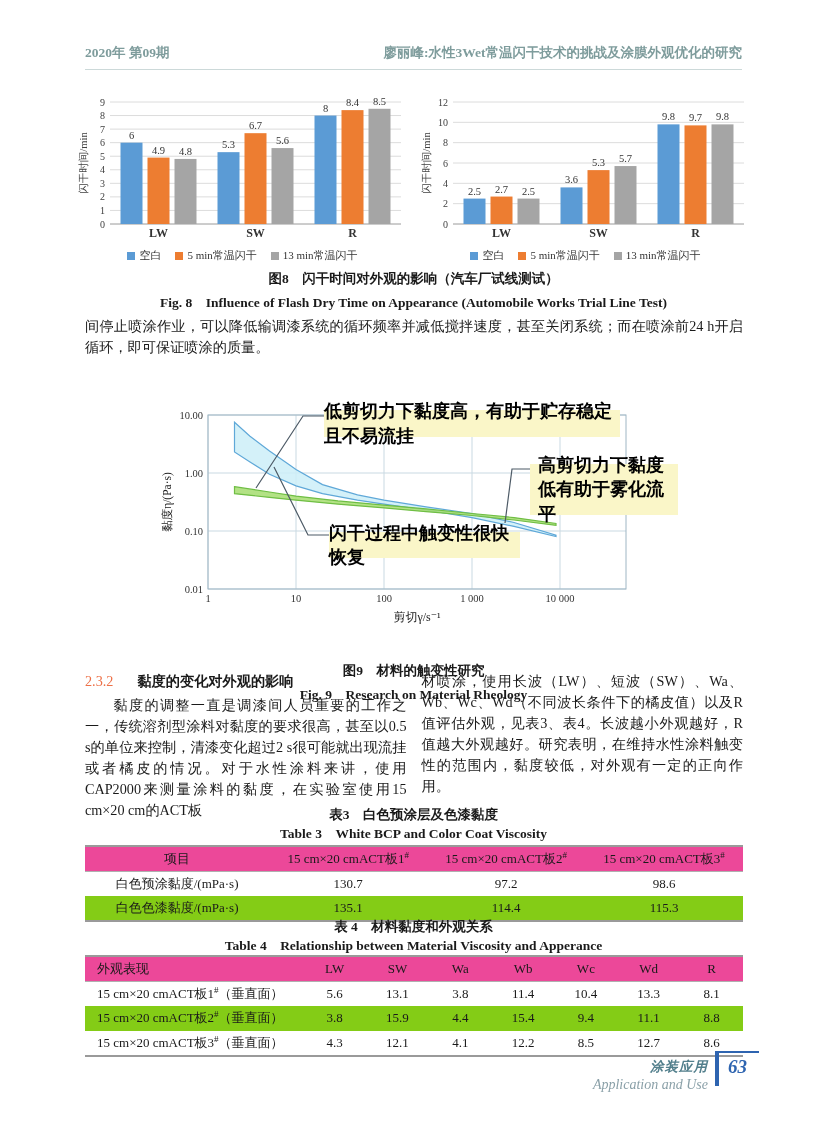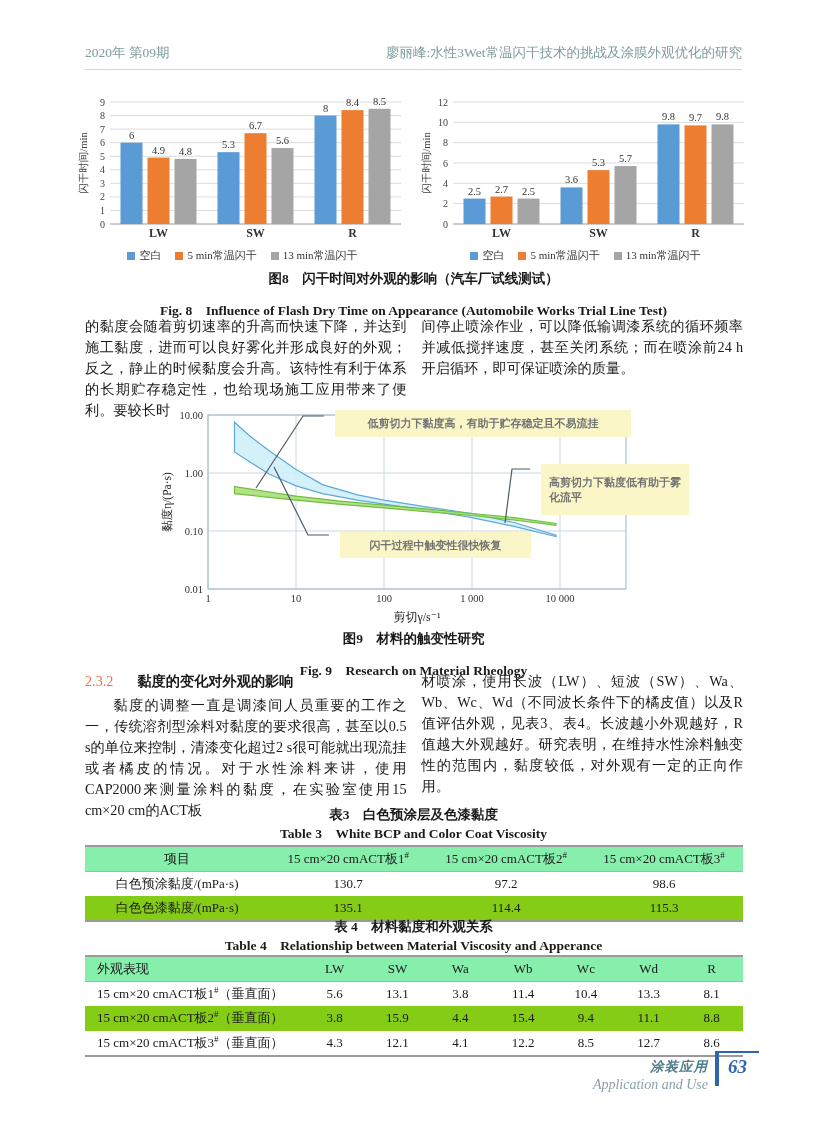--- a/index.html
+++ b/index.html
@@ -1,55 +1,55 @@
 <!DOCTYPE html>
 <html><head>
 <meta charset="utf-8">
 <style>
   html,body{margin:0;padding:0;background:#ffffff;}
   .page{position:relative;width:827px;height:1122px;background:#fff;outline:1px solid #e4e4e4;
         font-family:"Liberation Serif","DejaVu Serif",serif;color:#1a1a1a;overflow:hidden;}
 
   
   .header{position:absolute;left:85px;right:85px;top:44px;display:flex;justify-content:space-between;
-          align-items:flex-end;color:#7e9c9c;font-size:13.5px;padding-bottom:7px;border-bottom:1px solid #ccd9d9;}
+          align-items:flex-end;color:#7e9c9c;font-size:13.5px;padding-bottom:7px;border-bottom:1px solid #ccd9d9;font-weight:bold;}
 
   
   .charts{position:absolute;top:88px;left:78px;width:672px;display:flex;gap:14px;}
   .barchart{width:329px;}
   .legend{display:flex;justify-content:center;gap:14px;font-size:11px;color:#333;margin-top:2px;}
   .legend-item{display:flex;align-items:center;gap:4px;}
   .legend-swatch{width:8px;height:8px;display:inline-block;}
 
   
   .figcap{position:absolute;left:0;right:0;text-align:center;font-weight:bold;}
   .figcap .cn{font-size:13.5px;}
-  .figcap .en{font-size:13.5px;margin-top:14px;}
+  .figcap .en{font-size:13.5px;margin-top:6px;}
 
   
   .cols{position:absolute;left:85px;width:658px;display:flex;gap:15px;}
   .col{flex:1;font-size:14.2px;line-height:21px;text-align:justify;}
   .indent{text-indent:2em;}
   .sec-head{font-size:14.2px;font-weight:bold;margin-bottom:3px;}
   .sec-num{color:#ed7047;font-weight:normal;margin-right:24px;}
 
   
   .rheo-wrap{position:absolute;left:156px;top:403px;width:542px;height:226px;}
   .rheo-wrap svg{position:absolute;left:0;top:0;}
-  .callout{position:absolute;background:#faf6c8;font-size:11px;font-weight:bold;color:#737373;
-           display:flex;align-items:center;justify-content:center;line-height:1.35;text-align:left;margin-left:11px;}
+  .callout{position:absolute;background:#faf6c8;font-size:18px;font-weight:bold;color:#000000;
+           display:flex;align-items:center;justify-content:center;line-height:1.35;text-align:left;}
 
   
   .tablecap{position:absolute;left:0;right:0;text-align:center;font-weight:bold;}
   .tablecap .cn{font-size:13.5px;}
   .tablecap .en{font-size:13.5px;margin-top:1px;}
   table.datatable{position:absolute;left:85px;width:658px;border-collapse:collapse;font-size:13px;
                   border-top:2px solid #9a9a9a;border-bottom:2px solid #9a9a9a;}
   table.datatable th,table.datatable td{padding:3px 4px;height:16px;font-weight:normal;text-align:center;}
-  table.datatable thead tr{background:#86efac;border-bottom:1px solid #b0b0b0;}
+  table.datatable thead tr{background:#ec4899;border-bottom:1px solid #b0b0b0;}
   table.datatable tr.alt{background:#84cc16;}
   table.datatable sup{font-size:9px;}
   #table4 td:first-child,#table4 th:first-child{text-align:left;padding-left:12px;}
 
   
   .footer{position:absolute;right:68px;top:1051px;display:flex;align-items:flex-start;}
   .footer .labels{text-align:right;margin-top:7px;font-style:italic;}
   .footer .cn{font-size:13.5px;font-weight:bold;color:#527f8c;letter-spacing:1px;}
   .footer .en{font-size:14px;color:#8aa0a8;margin-top:1px;}
   .footer .pagebox{margin-left:7px;border-left:4px solid #2e64b0;border-top:2px solid #2e64b0;
@@ -178,21 +178,20 @@
           </span>
         </div></div>
   </div>
 
   <div class="figcap" style="top:270px;">
     <div class="cn">图8　闪干时间对外观的影响（汽车厂试线测试）</div>
     <div class="en">Fig. 8　Influence of Flash Dry Time on Appearance (Automobile Works Trial Line Test)</div>
   </div>
 
   <div class="cols" style="top:316px;">
-    <div class="col">的黏度会随着剪切速率的升高而快速下降，并达到施工黏度，进而可以良好雾化并形成良好的外观；反之，静止的时候黏度会升高。该特性有利于体系的长期贮存稳定性，也给现场施工应用带来了便利。要较长时</div>
     <div class="col">间停止喷涂作业，可以降低输调漆系统的循环频率并减低搅拌速度，甚至关闭系统；而在喷涂前24 h开启循环，即可保证喷涂的质量。</div>
   </div>
 
   <div class="rheo-wrap">
     <svg id="rheo-svg" width="542" height="226">
         <line x1="52" y1="12" x2="52" y2="186" stroke="#c9d9e2" stroke-width="1"></line>
         <text x="52" y="199" text-anchor="middle" font-size="10.5" fill="#333">1</text>
         <line x1="140" y1="12" x2="140" y2="186" stroke="#c9d9e2" stroke-width="1"></line>
         <text x="140" y="199" text-anchor="middle" font-size="10.5" fill="#333">10</text>
         <line x1="228" y1="12" x2="228" y2="186" stroke="#c9d9e2" stroke-width="1"></line>
@@ -216,21 +215,21 @@
         <polyline points="374,66 356,66 349,120" fill="none" stroke="#4d5a66" stroke-width="1.2"></polyline>
         <polyline points="173,132 152,132 118,64" fill="none" stroke="#4d5a66" stroke-width="1.2"></polyline>
         <text x="261" y="218" text-anchor="middle" font-size="12" fill="#222">剪切γ/s⁻¹</text>
         <text x="15" y="99" text-anchor="middle" font-size="11.5" fill="#222" transform="rotate(-90 15 99)">黏度η/(Pa·s)</text>
       </svg>
     <div class="callout" style="left:168px;top:7px;width:296px;height:27px;">低剪切力下黏度高，有助于贮存稳定且不易流挂</div>
     <div class="callout" style="left:374px;top:61px;width:132px;height:47px;padding:2px 8px;">高剪切力下黏度低有助于雾化流平</div>
     <div class="callout" style="left:173px;top:129px;width:191px;height:26px;">闪干过程中触变性很快恢复</div>
   </div>
 
-  <div class="figcap" style="top:630px;">
+  <div class="figcap" style="top:662px;">
     <div class="cn">图9　材料的触变性研究</div>
     <div class="en">Fig. 9　Research on Material Rheology</div>
   </div>
 
   <div class="cols" style="top:671px;">
     <div class="col">
       <div class="sec-head">
         <span class="sec-num">2.3.2</span><span>黏度的变化对外观的影响</span>
       </div>
       <div class="indent">黏度的调整一直是调漆间人员重要的工作之一，传统溶剂型涂料对黏度的要求很高，甚至以0.5 s的单位来控制，清漆变化超过2 s很可能就出现流挂或者橘皮的情况。对于水性涂料来讲，使用CAP2000来测量涂料的黏度，在实验室使用15 cm×20 cm的ACT板</div>

